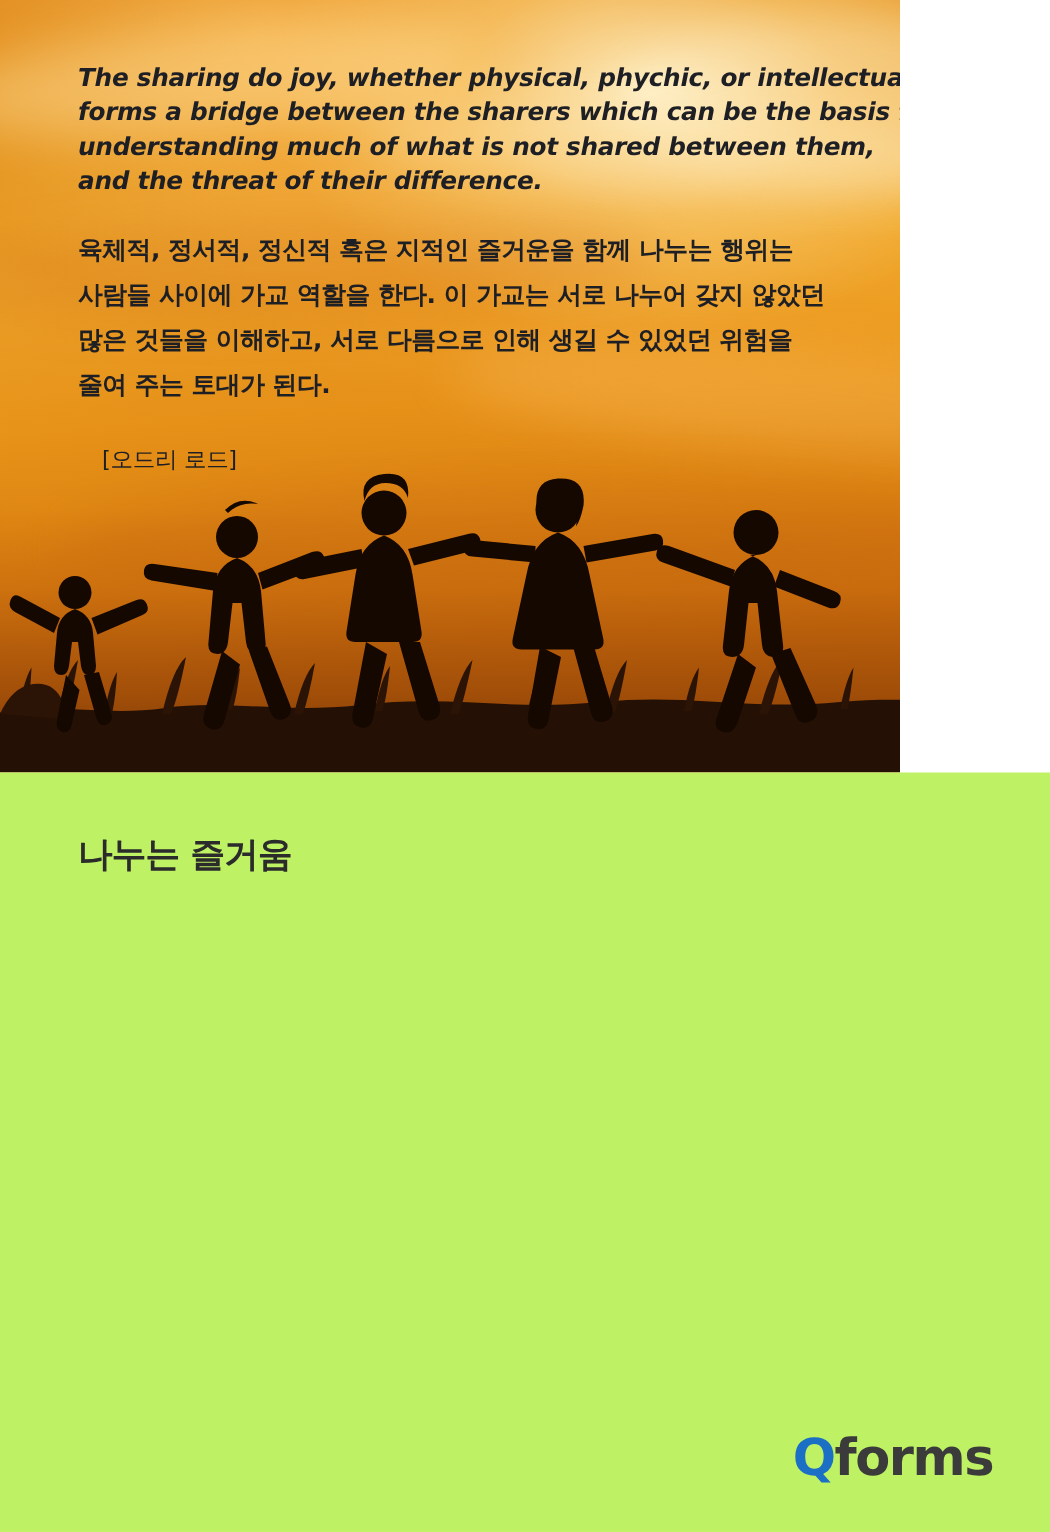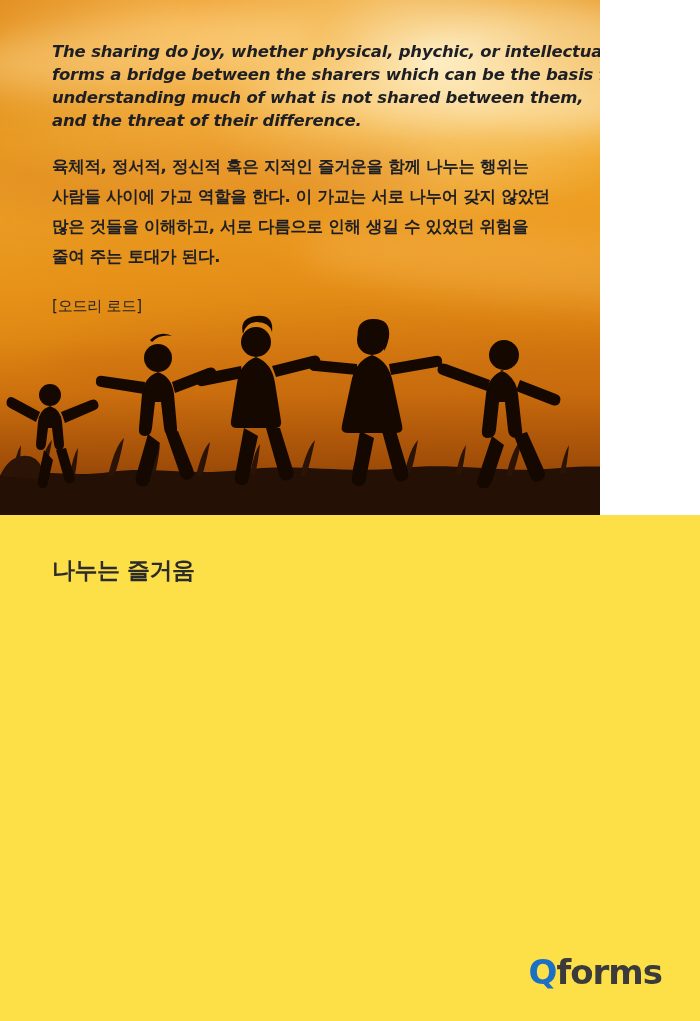--- a/index.html
+++ b/index.html
@@ -99,31 +99,31 @@
     margin: 0 0 24px 0;
     white-space: pre-line;
   }
   .quote-attr {
     font-family: "DejaVu Sans", sans-serif;
     font-weight: 400;
     font-size: 15px;
     line-height: 20px;
     color: #1d1f24;
     letter-spacing: -0.2px;
-    margin: 0;
+    margin: 16px;
   }
 
   
   .body-section {
     position: absolute;
     left: 0;
     top: 515px;
     width: 700px;
     height: 506px;
-    background: #fde047;
+    background: #bef264;
   }
 
   .body-title {
     position: absolute;
     left: 52px;
     top: 40px;
     font-family: "DejaVu Sans", sans-serif;
     font-weight: 700;
     font-size: 23px;
     line-height: 30px;

